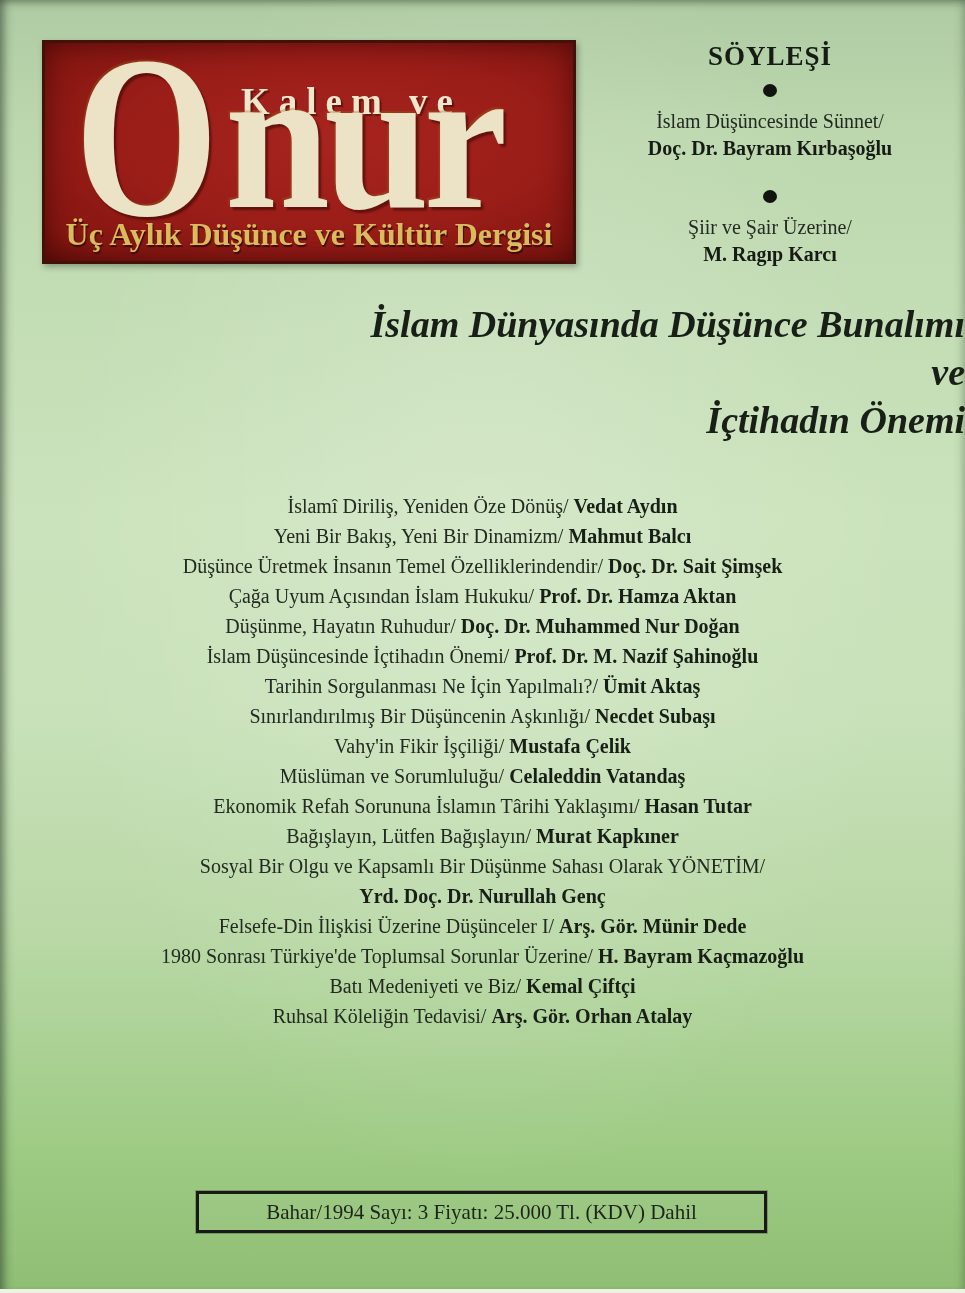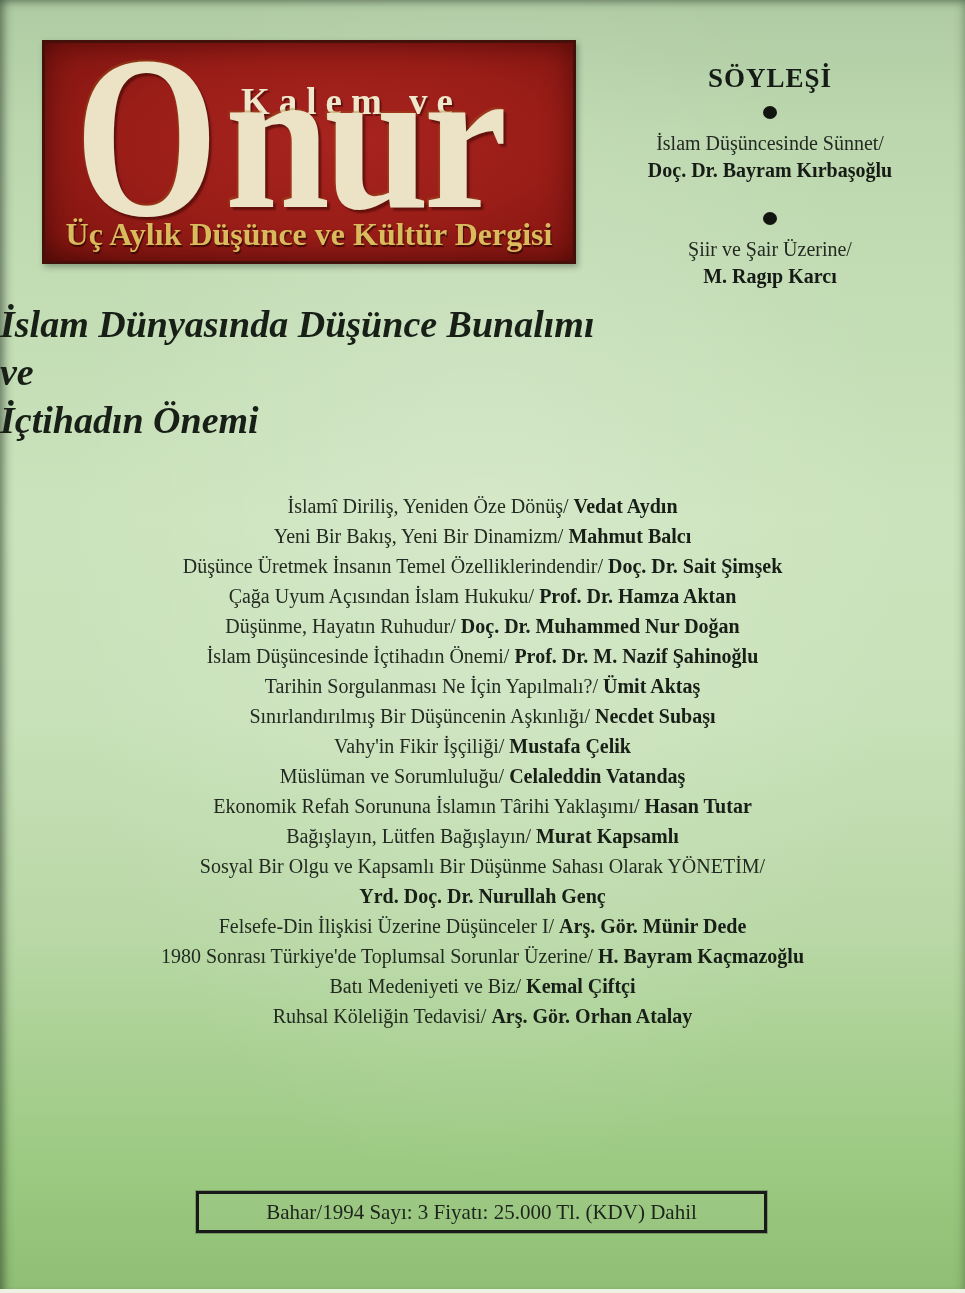--- a/index.html
+++ b/index.html
@@ -52,40 +52,40 @@
   .logo-tagline{
     position:absolute;left:0;right:0;bottom:8px;
     text-align:center;font-size:32px;font-weight:bold;
     color:#d9bb5e;
     text-shadow:1px 2px 1px rgba(40,5,0,0.75);
     white-space:nowrap;
   }
 
   
   .interview{
-    position:absolute;left:595px;top:63px;width:350px;
+    position:absolute;left:595px;top:41px;width:350px;
     text-align:center;
   }
   .interview-heading{
     font-size:27px;font-weight:bold;letter-spacing:1px;
     color:#161c15;
   }
   .dot{
     display:block;width:14px;height:13px;border-radius:50%;
     background:#12150f;margin:0 auto;
   }
   .dot1{margin-top:12px;}
   .dot2{margin-top:30px;}
   .interview-title{font-size:20px;margin-top:13px;color:#232a21;}
   .interview-author{font-size:20px;font-weight:bold;margin-top:4px;color:#161c15;}
 
   
   .main-title{
     position:absolute;left:0;top:300px;width:100%;
-    text-align:left;
+    text-align:right;
     font-size:38px;font-weight:bold;font-style:italic;
     line-height:48px;color:#181f17;
   }
 
   
   .articles{
     position:absolute;left:0;top:491px;width:100%;
     text-align:center;font-size:20px;line-height:30px;
     color:#232a21;
   }
@@ -135,21 +135,21 @@
     <div><span class="t">Yeni Bir Bakış, Yeni Bir Dinamizm/ </span><span class="a">Mahmut Balcı</span></div>
     <div><span class="t">Düşünce Üretmek İnsanın Temel Özelliklerindendir/ </span><span class="a">Doç. Dr. Sait Şimşek</span></div>
     <div><span class="t">Çağa Uyum Açısından İslam Hukuku/ </span><span class="a">Prof. Dr. Hamza Aktan</span></div>
     <div><span class="t">Düşünme, Hayatın Ruhudur/ </span><span class="a">Doç. Dr. Muhammed Nur Doğan</span></div>
     <div><span class="t">İslam Düşüncesinde İçtihadın Önemi/ </span><span class="a">Prof. Dr. M. Nazif Şahinoğlu</span></div>
     <div><span class="t">Tarihin Sorgulanması Ne İçin Yapılmalı?/ </span><span class="a">Ümit Aktaş</span></div>
     <div><span class="t">Sınırlandırılmış Bir Düşüncenin Aşkınlığı/ </span><span class="a">Necdet Subaşı</span></div>
     <div><span class="t">Vahy'in Fikir İşçiliği/ </span><span class="a">Mustafa Çelik</span></div>
     <div><span class="t">Müslüman ve Sorumluluğu/ </span><span class="a">Celaleddin Vatandaş</span></div>
     <div><span class="t">Ekonomik Refah Sorununa İslamın Târihi Yaklaşımı/ </span><span class="a">Hasan Tutar</span></div>
-    <div><span class="t">Bağışlayın, Lütfen Bağışlayın/ </span><span class="a">Murat Kapsamlı</span></div>
+    <div><span class="t">Bağışlayın, Lütfen Bağışlayın/ </span><span class="a">Murat Kapkıner</span></div>
     <div><span class="t">Sosyal Bir Olgu ve Kapsamlı Bir Düşünme Sahası Olarak YÖNETİM/</span><span class="a"></span></div>
     <div><span class="t"></span><span class="a">Yrd. Doç. Dr. Nurullah Genç</span></div>
     <div><span class="t">Felsefe-Din İlişkisi Üzerine Düşünceler I/ </span><span class="a">Arş. Gör. Münir Dede</span></div>
     <div><span class="t">1980 Sonrası Türkiye'de Toplumsal Sorunlar Üzerine/ </span><span class="a">H. Bayram Kaçmazoğlu</span></div>
     <div><span class="t">Batı Medeniyeti ve Biz/ </span><span class="a">Kemal Çiftçi</span></div>
     <div><span class="t">Ruhsal Köleliğin Tedavisi/ </span><span class="a">Arş. Gör. Orhan Atalay</span></div>
   </div>
 
   <div class="footer-box">
     <span class="footer-text">Bahar/1994 Sayı: 3 Fiyatı: 25.000 Tl. (KDV) Dahil</span>

